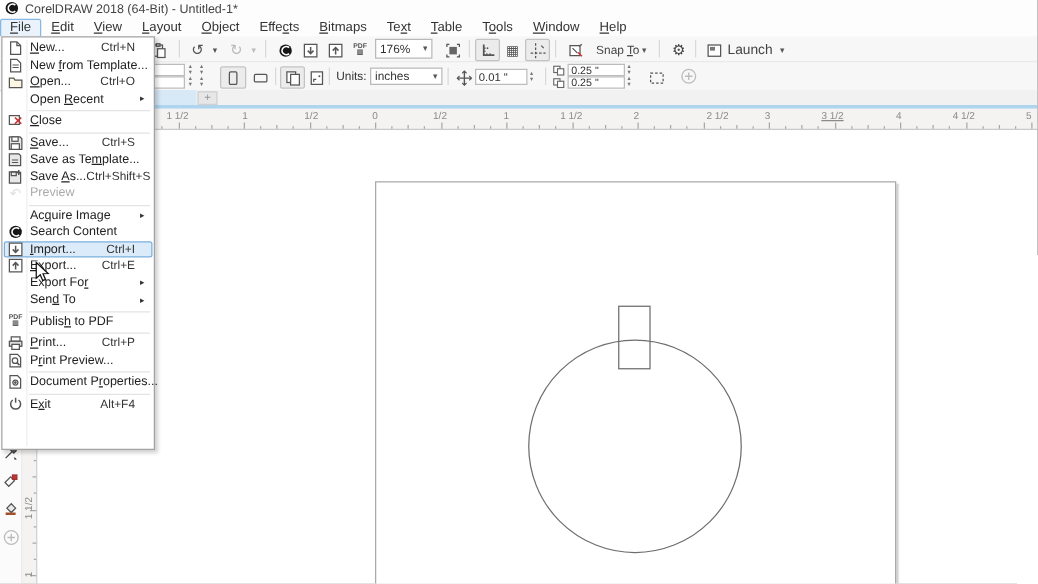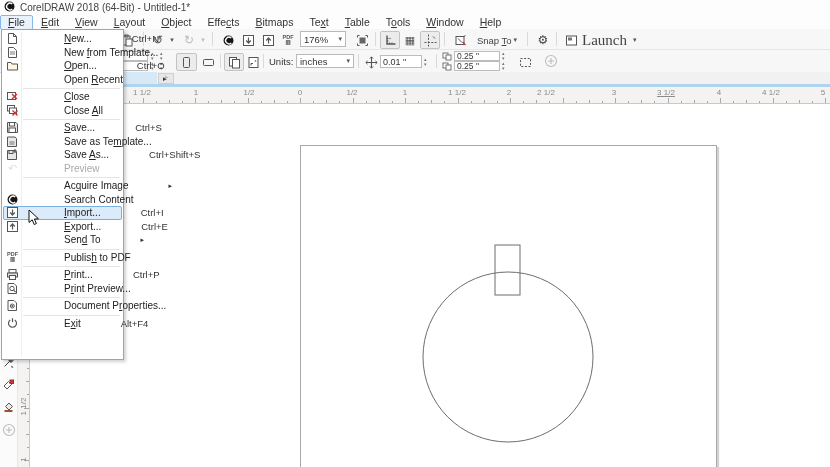--- a/index.html
+++ b/index.html
@@ -50,21 +50,21 @@
   
   #canvas{left:30px;top:104px;width:800px;height:363px;background:#ffffff;}
   #page{position:absolute;left:270px;top:41px;width:415px;height:400px;background:#fff;
         border:1px solid #a9a9a9;box-shadow:2px 2px 1px #d2d2d2;}
   #shapes{position:absolute;left:0;top:0;}
   
   #filemenu{left:1px;top:29px;width:123px;height:331px;background:#fff;border:1px solid #a3a3a3;
             box-shadow:2px 2px 3px rgba(0,0,0,.18);box-sizing:border-box;z-index:10;padding-top:2px;font-size:10px;}
   #filemenu::before{content:"";position:absolute;left:19px;top:2px;bottom:2px;width:1px;background:#efefef;}
   .mi{position:relative;display:flex;align-items:center;height:13.5px;margin:0 1px;border:1px solid transparent;
-      border-radius:2px;box-sizing:border-box;gap:40px;}
+      border-radius:2px;box-sizing:border-box;}
   .mi.hl{background:#dcebf9;border-color:#7ab0dd;}
   .mi-icon{flex:0 0 17px;display:flex;align-items:center;justify-content:center;}
   .mi-label{flex:1;padding-left:3px;white-space:nowrap;color:#222;}
   .mi.disabled .mi-label{color:#aaa;}
   .mi-short{padding-right:4px;color:#333;font-size:9.5px;}
   .mi-arrow{width:9px;font-size:7px;color:#333;}
   .menu-sep{height:1px;background:#e4e4e4;margin:2px 3px 1px 21px;}
   .mi u{text-decoration:underline;}
   
   #cursor{left:28px;top:209px;z-index:20;}
@@ -185,21 +185,21 @@
         <span style="color:#444;">⚙</span>
       </div>
     <div class="tsep" style="left:556px;"></div>
     <div class="tbtn" style="left:562px;width:64px;justify-content:flex-start;gap:4px;padding-left:2px;">
       <span>
           <svg width="13" height="13" viewBox="0 0 13 13" fill="none" stroke="#555" stroke-width="1">
             <rect x="1.5" y="2" width="10" height="9" fill="#fff"></rect>
             <rect x="3" y="3.5" width="4" height="3" fill="#777" stroke="none"></rect>
           </svg>
         </span>
-      <span style="font-size:15px;font-family:Liberation Serif, serif;">Launch</span>
+      <span style="font-size:11px;">Launch</span>
       <span class="ddarrow">▾</span>
     </div>
   </div>
 
   <div class="abs" id="toolbar2">
     <div class="spinfield" style="left:95px;top:1px;width:53px;height:10px;">4.0 "</div>
     <div class="spinfield" style="left:95px;top:11px;width:53px;height:10px;">4.0 "</div>
     <div class="stepper" style="left:151px;top:1px;height:10px;">
         <span>▴</span>
         <span>▾</span>
@@ -364,21 +364,21 @@
       <div class="rtick" style="height: 2px; left: 793.875px;"></div>
       <div class="rtick" style="height: 5px; left: 807px;"></div>
       <div class="rlabel" style="left: 124px;">1 1/2</div>
       <div class="rlabel" style="left: 178px;">1</div>
       <div class="rlabel" style="left: 231px;">1/2</div>
       <div class="rlabel" style="left: 282px;">0</div>
       <div class="rlabel" style="left: 334px;">1/2</div>
       <div class="rlabel" style="left: 387px;">1</div>
       <div class="rlabel" style="left: 439px;">1 1/2</div>
       <div class="rlabel" style="left: 491px;">2</div>
-      <div class="rlabel" style="left: 528px;">2 1/2</div>
+      <div class="rlabel" style="left: 556px;">2 1/2</div>
       <div class="rlabel" style="left: 596px;">3</div>
       <div class="rlabel" style="left: 648px; text-decoration: underline;">3 1/2</div>
       <div class="rlabel" style="left: 701px;">4</div>
       <div class="rlabel" style="left: 753px;">4 1/2</div>
       <div class="rlabel" style="left: 805px;">5</div>
     </div>
   <div class="abs" id="vruler">
       <div class="vtick" style="width: 5px; top: 356px;"></div>
       <div class="vtick" style="width: 2px; top: 342.875px;"></div>
       <div class="vtick" style="width: 3px; top: 329.75px;"></div>
@@ -467,31 +467,20 @@
       <div class="mi">
         <span class="mi-icon">
           <svg width="13" height="13" viewBox="0 0 13 13" fill="none" stroke="#555" stroke-width="1">
             <rect x="1.5" y="2.5" width="8" height="7"></rect>
             <path d="M6 4 L11 9 M11 4 L6 9" stroke="#cc3333" stroke-width="1.4"></path>
           </svg>
         </span>
         <span class="mi-label"><span><u>C</u>lose</span></span>
         <span class="mi-arrow"></span>
       </div>
-      <div class="mi">
-        <span class="mi-icon">
-          <svg width="13" height="13" viewBox="0 0 13 13" fill="none" stroke="#555" stroke-width="1">
-            <rect x="1.5" y="1.5" width="7" height="5.5"></rect>
-            <rect x="3.5" y="4" width="7" height="5.5" fill="#fff"></rect>
-            <path d="M6.5 6.5 L11.5 11.5 M11.5 6.5 L6.5 11.5" stroke="#cc3333" stroke-width="1.4"></path>
-          </svg>
-        </span>
-        <span class="mi-label"><span>Close <u>A</u>ll</span></span>
-        <span class="mi-arrow"></span>
-      </div>
       <div class="menu-sep"></div>
       <div class="mi">
         <span class="mi-icon">
           <svg width="13" height="13" viewBox="0 0 13 13" fill="none" stroke="#555" stroke-width="1">
             <path d="M1.5 1.5 h8.5 l1.5 1.5 v8.5 h-10 z" fill="#e8e8e8"></path>
             <rect x="3.5" y="1.5" width="5" height="3.5" fill="#fff"></rect>
             <rect x="3" y="7" width="6.5" height="4.5" fill="#fff"></rect>
           </svg>
         </span>
         <span class="mi-label"><span><u>S</u>ave...</span></span>
@@ -560,20 +549,25 @@
             <rect x="1.5" y="1.5" width="10" height="10" fill="#fff"></rect>
             <path d="M6.5 9.5 v-5 M4.2 6.5 L6.5 4 L8.8 6.5" stroke-width="1.2"></path>
           </svg>
         </span>
         <span class="mi-label"><span><u>E</u>xport...</span></span>
         <span class="mi-short">Ctrl+E</span>
         <span class="mi-arrow"></span>
       </div>
       <div class="mi">
         <span class="mi-icon"></span>
+        <span class="mi-label"><span>Export Fo<u>r</u></span></span>
+        <span class="mi-arrow">▸</span>
+      </div>
+      <div class="mi">
+        <span class="mi-icon"></span>
         <span class="mi-label"><span>Sen<u>d</u> To</span></span>
         <span class="mi-arrow">▸</span>
       </div>
       <div class="menu-sep"></div>
       <div class="mi">
         <span class="mi-icon">
           <span class="pdf-glyph">PDF<br>▥</span>
         </span>
         <span class="mi-label"><span>Publis<u>h</u> to PDF</span></span>
         <span class="mi-arrow"></span>

